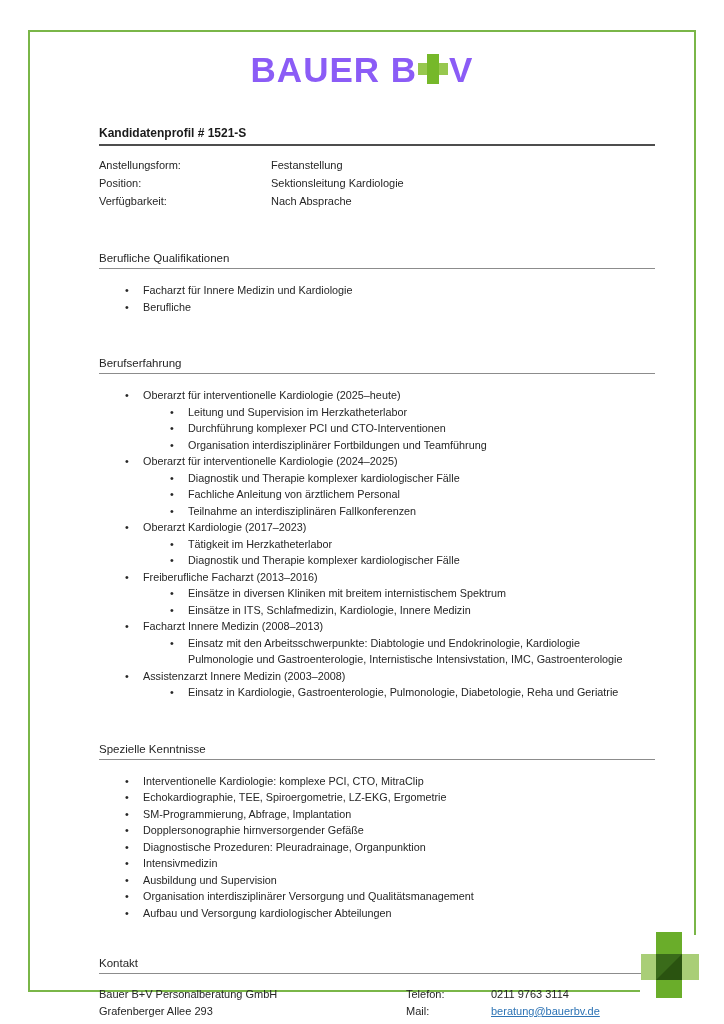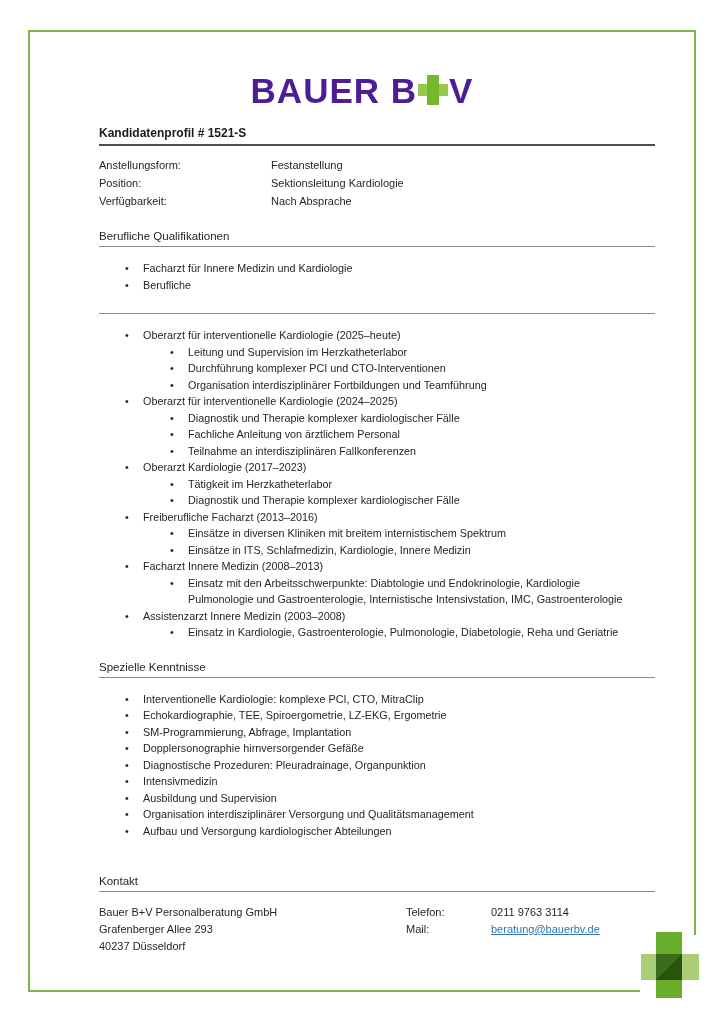--- a/index.html
+++ b/index.html
@@ -11,36 +11,36 @@
   
   .frame{position:absolute;background:#7ab648;}
   .f-top{left:28px;top:30px;width:668px;height:2px;}
   .f-left{left:28px;top:30px;width:2px;height:962px;}
   .f-right{left:694px;top:30px;width:2px;height:905px;}
   .f-bottom{left:28px;top:990px;width:612px;height:2px;}
 
   
   .logo{
     position:absolute;top:50px;left:0;width:100%;text-align:center;
-    font-size:35px;font-weight:bold;color:#4c1d95;letter-spacing:1px;white-space:nowrap;margin-top:21px;
+    font-size:35px;font-weight:bold;color:#8b5cf6;letter-spacing:1px;white-space:nowrap;
   }
   .logo-plus{position:relative;display:inline-block;width:30px;height:32px;vertical-align:-3px;margin:0 1px;}
   .logo-plus .lp-v{position:absolute;left:9px;top:1px;width:12px;height:30px;background:#76b82a;}
   .logo-plus .lp-h{position:absolute;left:0;top:10px;width:30px;height:12px;background:#97c84e;}
 
   .content{position:absolute;left:99px;top:0;width:556px;}
 
   .doc-title{margin-top:126px;font-size:12px;font-weight:bold;color:#1a1a1a;}
   .title-rule{margin-top:4px;height:2px;background:#4d4d4d;}
 
   .profile-table{margin-top:10px;font-size:11px;line-height:18px;}
   .p-row{display:flex;}
   .p-label{width:172px;flex:0 0 172px;}
 
-  .doc-section{margin-top:20px;}
+  .doc-section{margin-top:42px;}
   .section-title{font-size:11.5px;color:#262626;}
   .section-rule{margin-top:4px;height:1px;background:#8c8c8c;}
 
   .bullet-list{margin-top:13px;font-size:10.8px;line-height:16.5px;}
   .bullet-item{display:flex;align-items:flex-start;}
   .bullet-marker{flex:0 0 18px;text-align:left;}
   .lvl1 .bullet-marker{margin-left:26px;}
   .lvl2 .bullet-marker{margin-left:71px;}
   .bullet-text{flex:1;white-space:pre-line;}
 
@@ -100,20 +100,21 @@
               <span class="bullet-marker">•</span>
               <div class="bullet-text">Facharzt für Innere Medizin und Kardiologie</div>
             </div>
             <div class="bullet-item lvl1">
               <span class="bullet-marker">•</span>
               <div class="bullet-text">Berufliche</div>
             </div>
           </div>
         </section>
         <section class="doc-section">
+          <div class="section-title">Berufserfahrung</div>
           <div class="section-rule"></div>
           <div class="bullet-list">
             <div class="bullet-item lvl1">
               <span class="bullet-marker">•</span>
               <div class="bullet-text">Oberarzt für interventionelle Kardiologie (2025–heute)</div>
             </div>
             <div class="bullet-item lvl2">
               <span class="bullet-marker">•</span>
               <div class="bullet-text">Leitung und Supervision im Herzkatheterlabor</div>
             </div>

